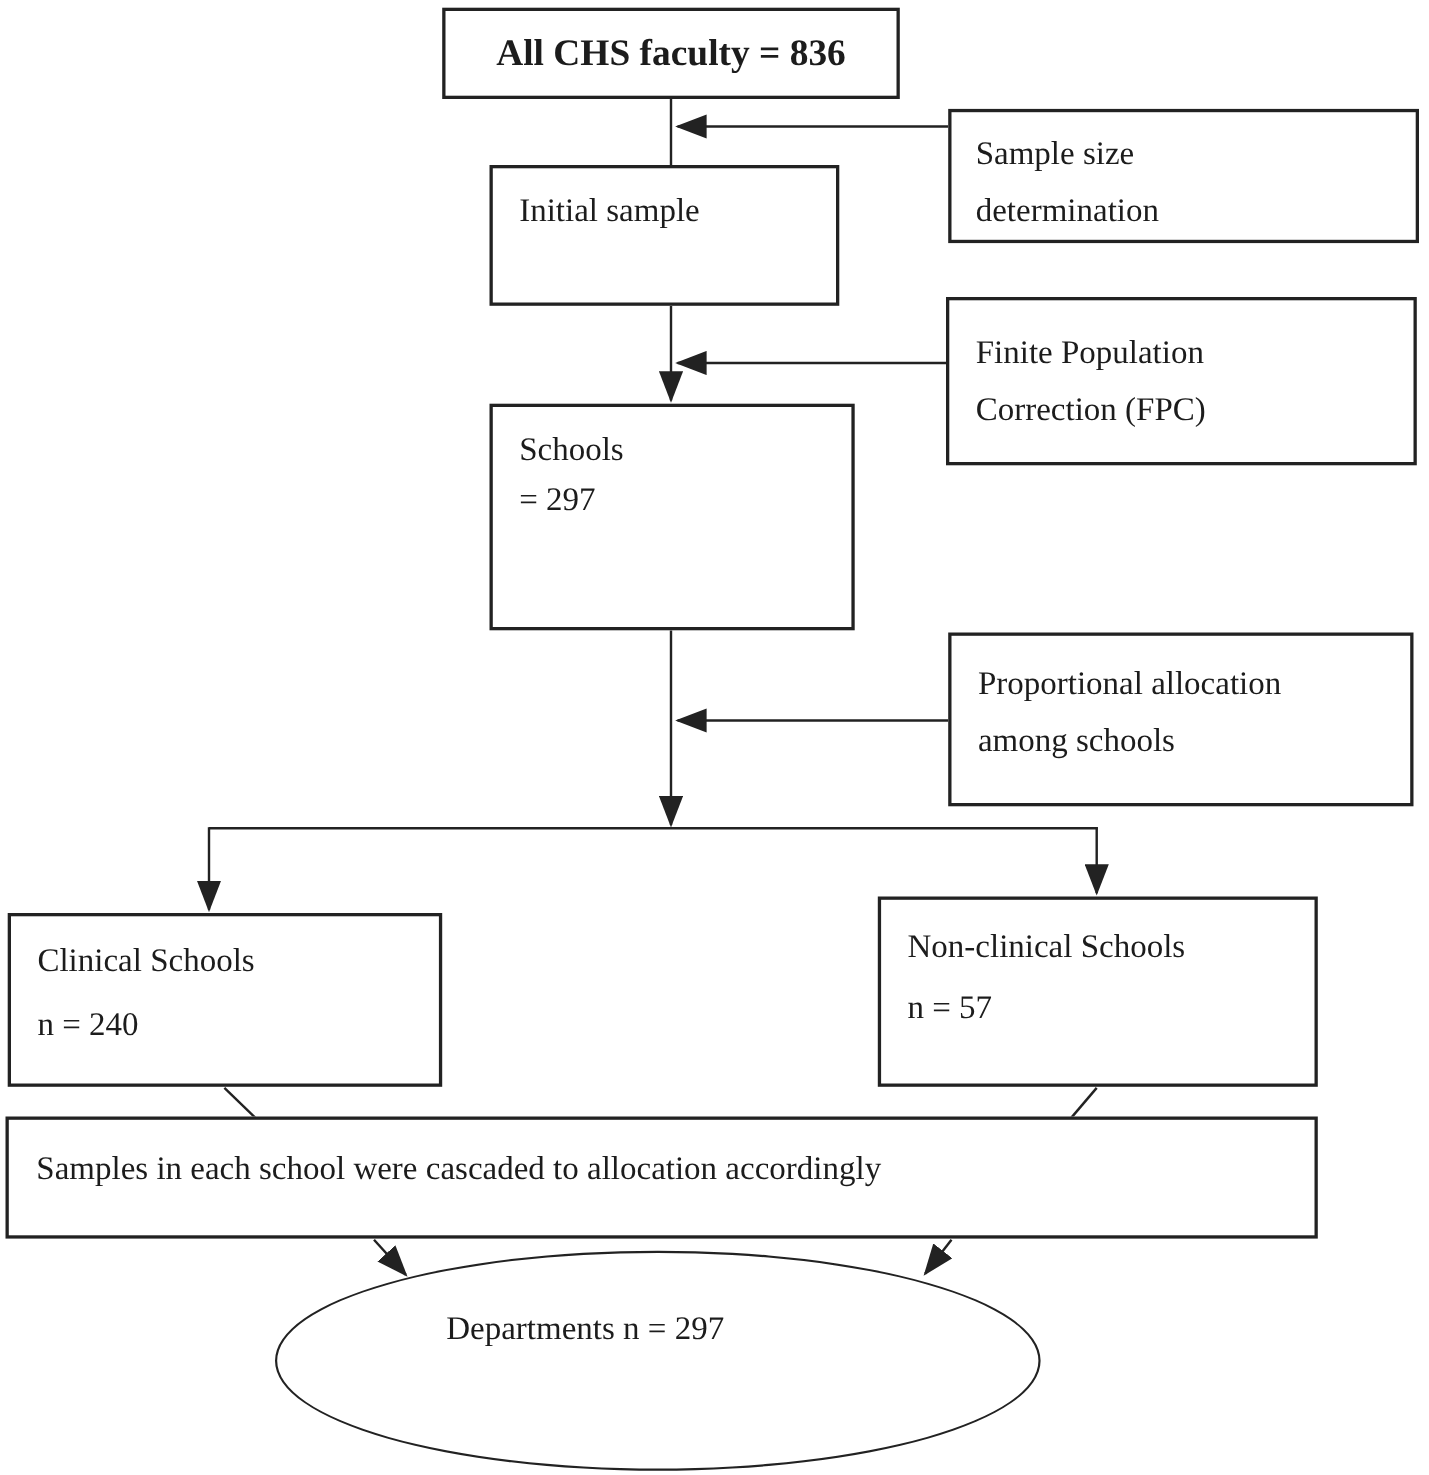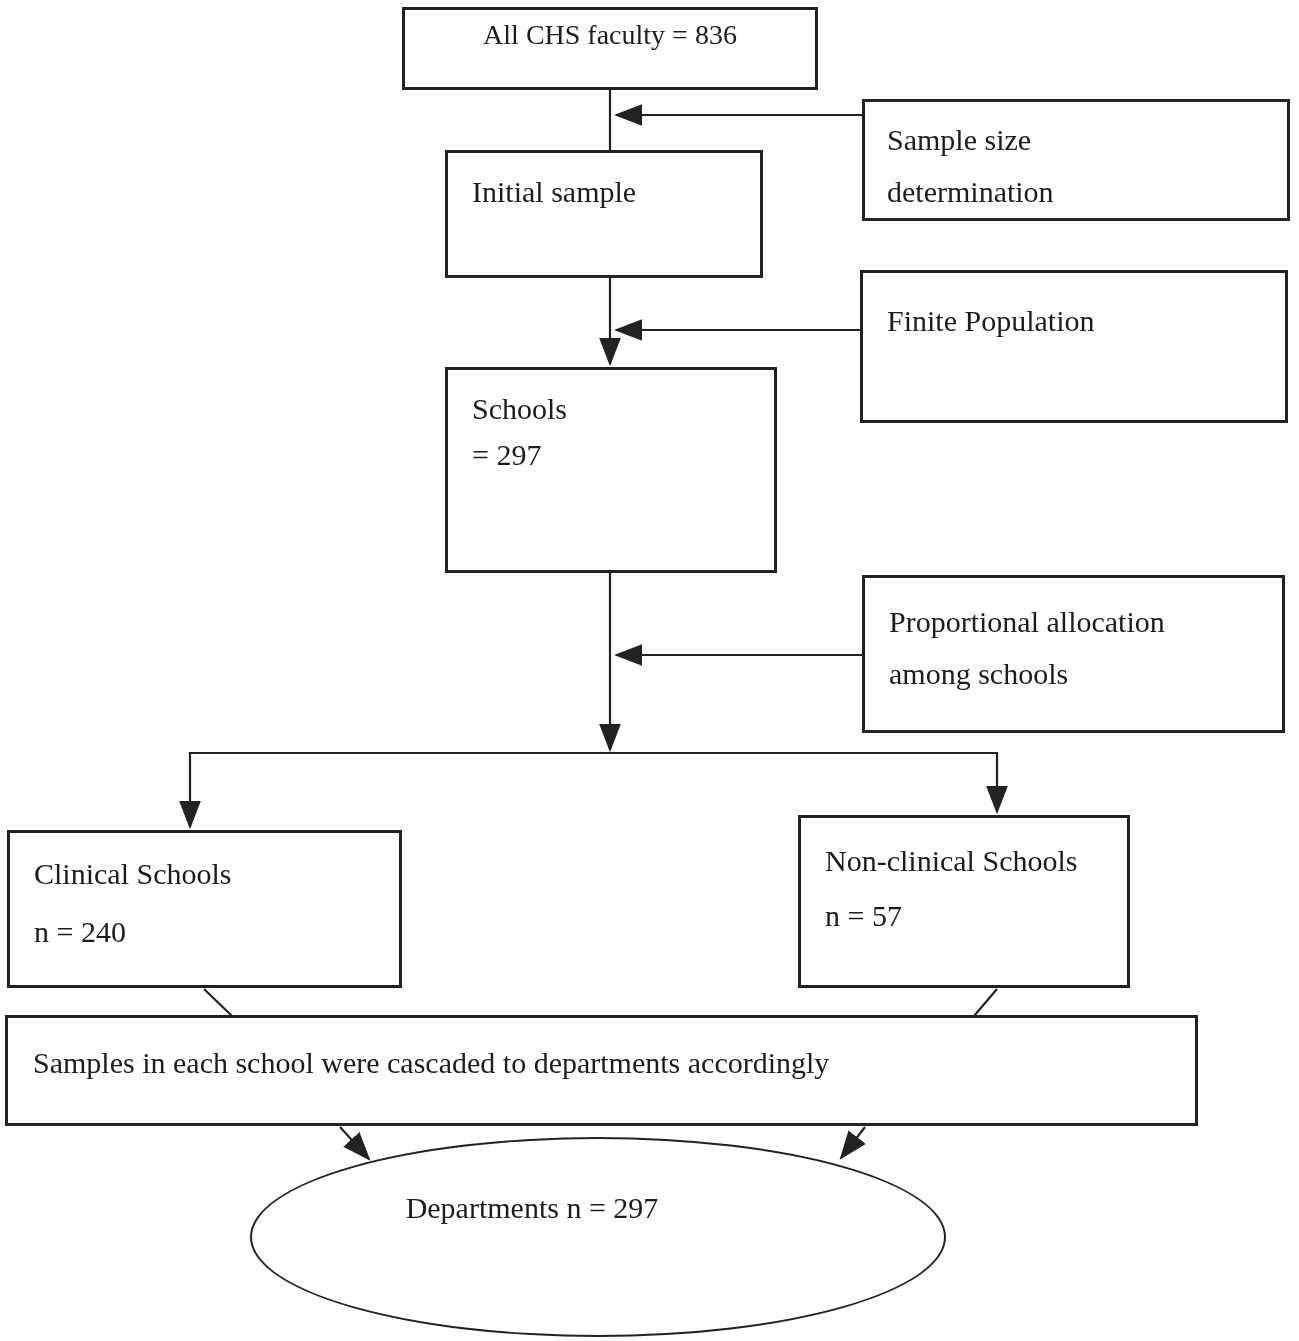--- a/index.html
+++ b/index.html
@@ -31,32 +31,34 @@
     position: absolute;
     border: 3px solid #222222;
     background: #ffffff;
     box-sizing: border-box;
     font-size: 30px;
     line-height: 50px;
   }
   .box .ln { white-space: nowrap; }
   .centered {
     display: flex;
+    align-items: center;
     justify-content: center;
-    font-size: 28px;
+    font-size: 34px;
+    font-weight: bold;
   }
   #node-all-chs-faculty      { left: 402px; top: 7px;    width: 416px;  height: 83px;  }
   #node-sample-size-det      { left: 862px; top: 55px;   width: 428px;  height: 122px; padding: 12px 0 0 22px; line-height: 52px; margin-top: 44px; }
   #node-initial-sample       { left: 445px; top: 150px;  width: 318px;  height: 128px; padding: 14px 0 0 24px; }
   #node-fpc                  { left: 860px; top: 270px;  width: 428px;  height: 153px; padding: 22px 0 0 24px; line-height: 52px; }
   #node-schools-final        { left: 445px; top: 367px;  width: 332px;  height: 206px; padding: 16px 0 0 24px; line-height: 46px; }
   #node-proportional-alloc   { left: 862px; top: 575px;  width: 423px;  height: 158px; padding: 18px 0 0 24px; line-height: 52px; }
   #node-clinical-schools     { left: 7px;   top: 830px;  width: 395px;  height: 158px; padding: 16px 24px 28px;
                                display: flex; flex-direction: column; justify-content: space-between; }
-  #node-nonclinical-schools  { left: 798px; top: 815px;  width: 332px;  height: 173px; padding: 18px 24px 44px;
+  #node-nonclinical-schools  { left: 798px; top: 815px;  width: 400px;  height: 173px; padding: 18px 24px 44px;
                                display: flex; flex-direction: column; justify-content: space-between; }
   #node-cascade              { left: 5px;   top: 1015px; width: 1193px; height: 111px; padding: 20px 0 0 25px; }
   .ellipse {
     position: absolute;
     left: 250px;
     top: 1137px;
     width: 696px;
     height: 200px;
     border: 2.5px solid #222222;
     border-radius: 50%;
@@ -119,20 +121,21 @@
     <div class="ln">Sample size</div>
     <div class="ln">determination</div>
   </div>
 
   <div class="box" id="node-initial-sample">
     <div class="ln">Initial sample</div>
   </div>
 
   <div class="box" id="node-fpc">
     <div class="ln">Finite Population</div>
+    <div class="ln">Correction (FPC)</div>
   </div>
 
   <div class="box" id="node-schools-final">
     <div class="ln">Schools</div>
     <div class="ln">= 297</div>
   </div>
 
   <div class="box" id="node-proportional-alloc">
     <div class="ln">Proportional allocation</div>
     <div class="ln">among schools</div>
@@ -142,20 +145,20 @@
     <div class="ln">Clinical Schools</div>
     <div class="ln">n = 240</div>
   </div>
 
   <div class="box" id="node-nonclinical-schools">
     <div class="ln">Non-clinical Schools</div>
     <div class="ln">n = 57</div>
   </div>
 
   <div class="box" id="node-cascade">
-    <div class="ln">Samples in each school were cascaded to departments accordingly</div>
+    <div class="ln">Samples in each school were cascaded to allocation accordingly</div>
   </div>
 
   <div class="ellipse">
     <div class="ellipse-label">Departments n = 297</div>
   </div>
 
 </div>
 
 </body></html>

